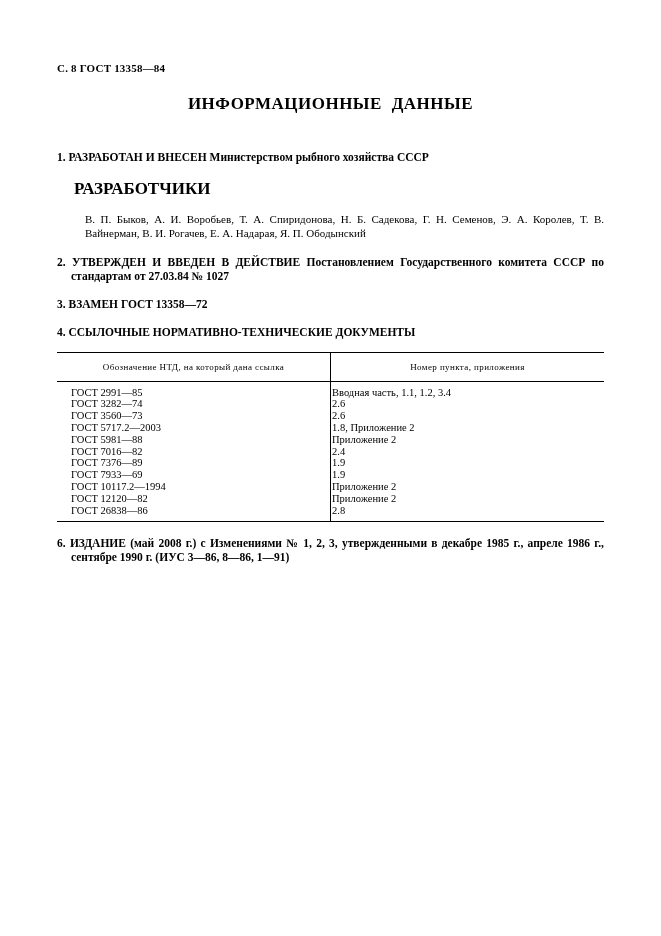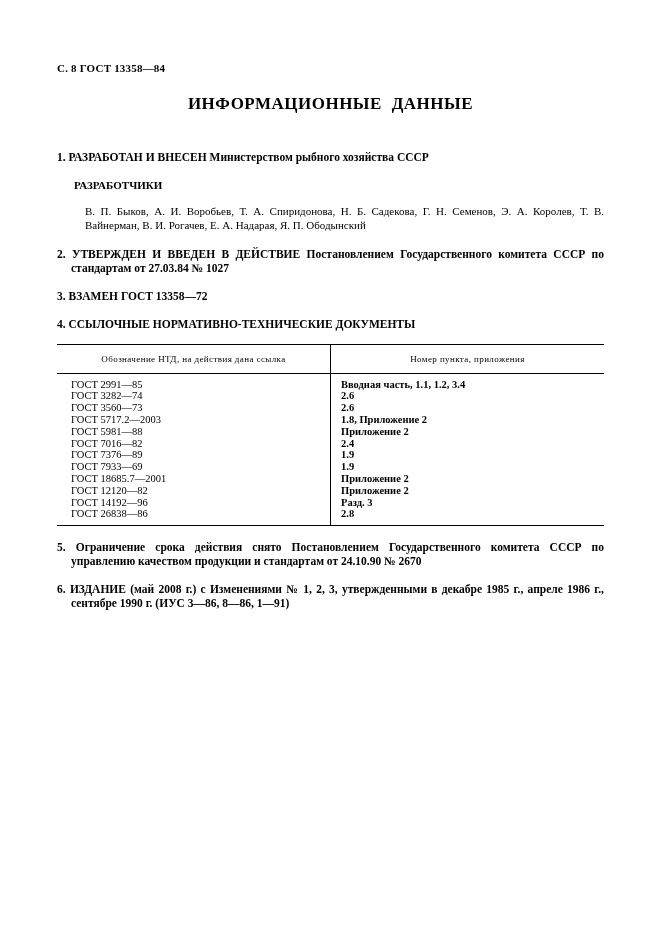--- a/index.html
+++ b/index.html
@@ -38,21 +38,21 @@
     margin: 14px 0 0 0;
     padding-left: 14px;
     text-indent: -14px;
     text-align: justify;
   }
   p.item.first {
     margin-top: 36px;
   }
   .sub-label {
     font-weight: bold;
-    font-size: 11px;
+    font-size: 17px;
     margin: 15px 0 0 17px;
   }
   p.names {
     font-weight: normal;
     font-size: 11px;
     line-height: 1.3;
     margin: 13px 0 0 28px;
     text-align: justify;
   }
   table.ref-table {
@@ -75,21 +75,21 @@
     border-right: 1px solid #000;
     width: 50%;
   }
   .ref-table td {
     font-size: 10.5px;
     line-height: 11.8px;
     padding: 0;
     vertical-align: top;
   }
   .ref-table td.c1 { padding-left: 14px; }
-  .ref-table td.c2 { padding-left: 10px; font-weight: bold; }
+  .ref-table td.c2 { padding-left: 1px; }
   .ref-table tbody tr:first-child td { padding-top: 5px; }
   .ref-table tbody tr:last-child td { padding-bottom: 5px; margin-top: 18px; }
 </style>
 </head>
 <body>
 
 <div class="page">
 
   <div class="doc-header">С. 8 ГОСТ 13358—84</div>
 
@@ -103,21 +103,21 @@
 
   <p class="item">2. УТВЕРЖДЕН И ВВЕДЕН  В  ДЕЙСТВИЕ  Постановлением Государственного комитета СССР по стандартам от 27.03.84 № 1027</p>
 
   <p class="item">3. ВЗАМЕН ГОСТ 13358—72</p>
 
   <p class="item">4. ССЫЛОЧНЫЕ НОРМАТИВНО-ТЕХНИЧЕСКИЕ ДОКУМЕНТЫ</p>
 
   <table class="ref-table">
     <thead>
       <tr>
-        <th class="c1">Обозначение НТД, на действия дана ссылка</th>
+        <th class="c1">Обозначение НТД, на который дана ссылка</th>
         <th class="c2">Номер пункта, приложения</th>
       </tr>
     </thead>
     <tbody>
   <tr>
     <td class="c1">ГОСТ 2991—85</td>
     <td class="c2">Вводная часть, 1.1, 1.2, 3.4</td>
   </tr>
 
   <tr>
@@ -149,38 +149,33 @@
     <td class="c1">ГОСТ 7376—89</td>
     <td class="c2">1.9</td>
   </tr>
 
   <tr>
     <td class="c1">ГОСТ 7933—69</td>
     <td class="c2">1.9</td>
   </tr>
 
   <tr>
-    <td class="c1">ГОСТ 18685.7—2001</td>
+    <td class="c1">ГОСТ 10117.2—1994</td>
     <td class="c2">Приложение 2</td>
   </tr>
 
   <tr>
     <td class="c1">ГОСТ 12120—82</td>
     <td class="c2">Приложение 2</td>
   </tr>
 
-  <tr>
-    <td class="c1">ГОСТ 14192—96</td>
-    <td class="c2">Разд. 3</td>
-  </tr>
 
   <tr>
     <td class="c1">ГОСТ 26838—86</td>
     <td class="c2">2.8</td>
   </tr>
 </tbody>
   </table>
 
-  <p class="item">5. Ограничение срока действия снято Постановлением Государственного комитета СССР по управлению качеством продукции и стандартам от 24.10.90 № 2670</p>
 
   <p class="item">6. ИЗДАНИЕ (май 2008 г.) с Изменениями № 1, 2, 3, утвержденными в декабре 1985 г., апреле 1986 г., сентябре 1990 г. (ИУС 3—86, 8—86, 1—91)</p>
 
 </div>
 
 </body></html>

